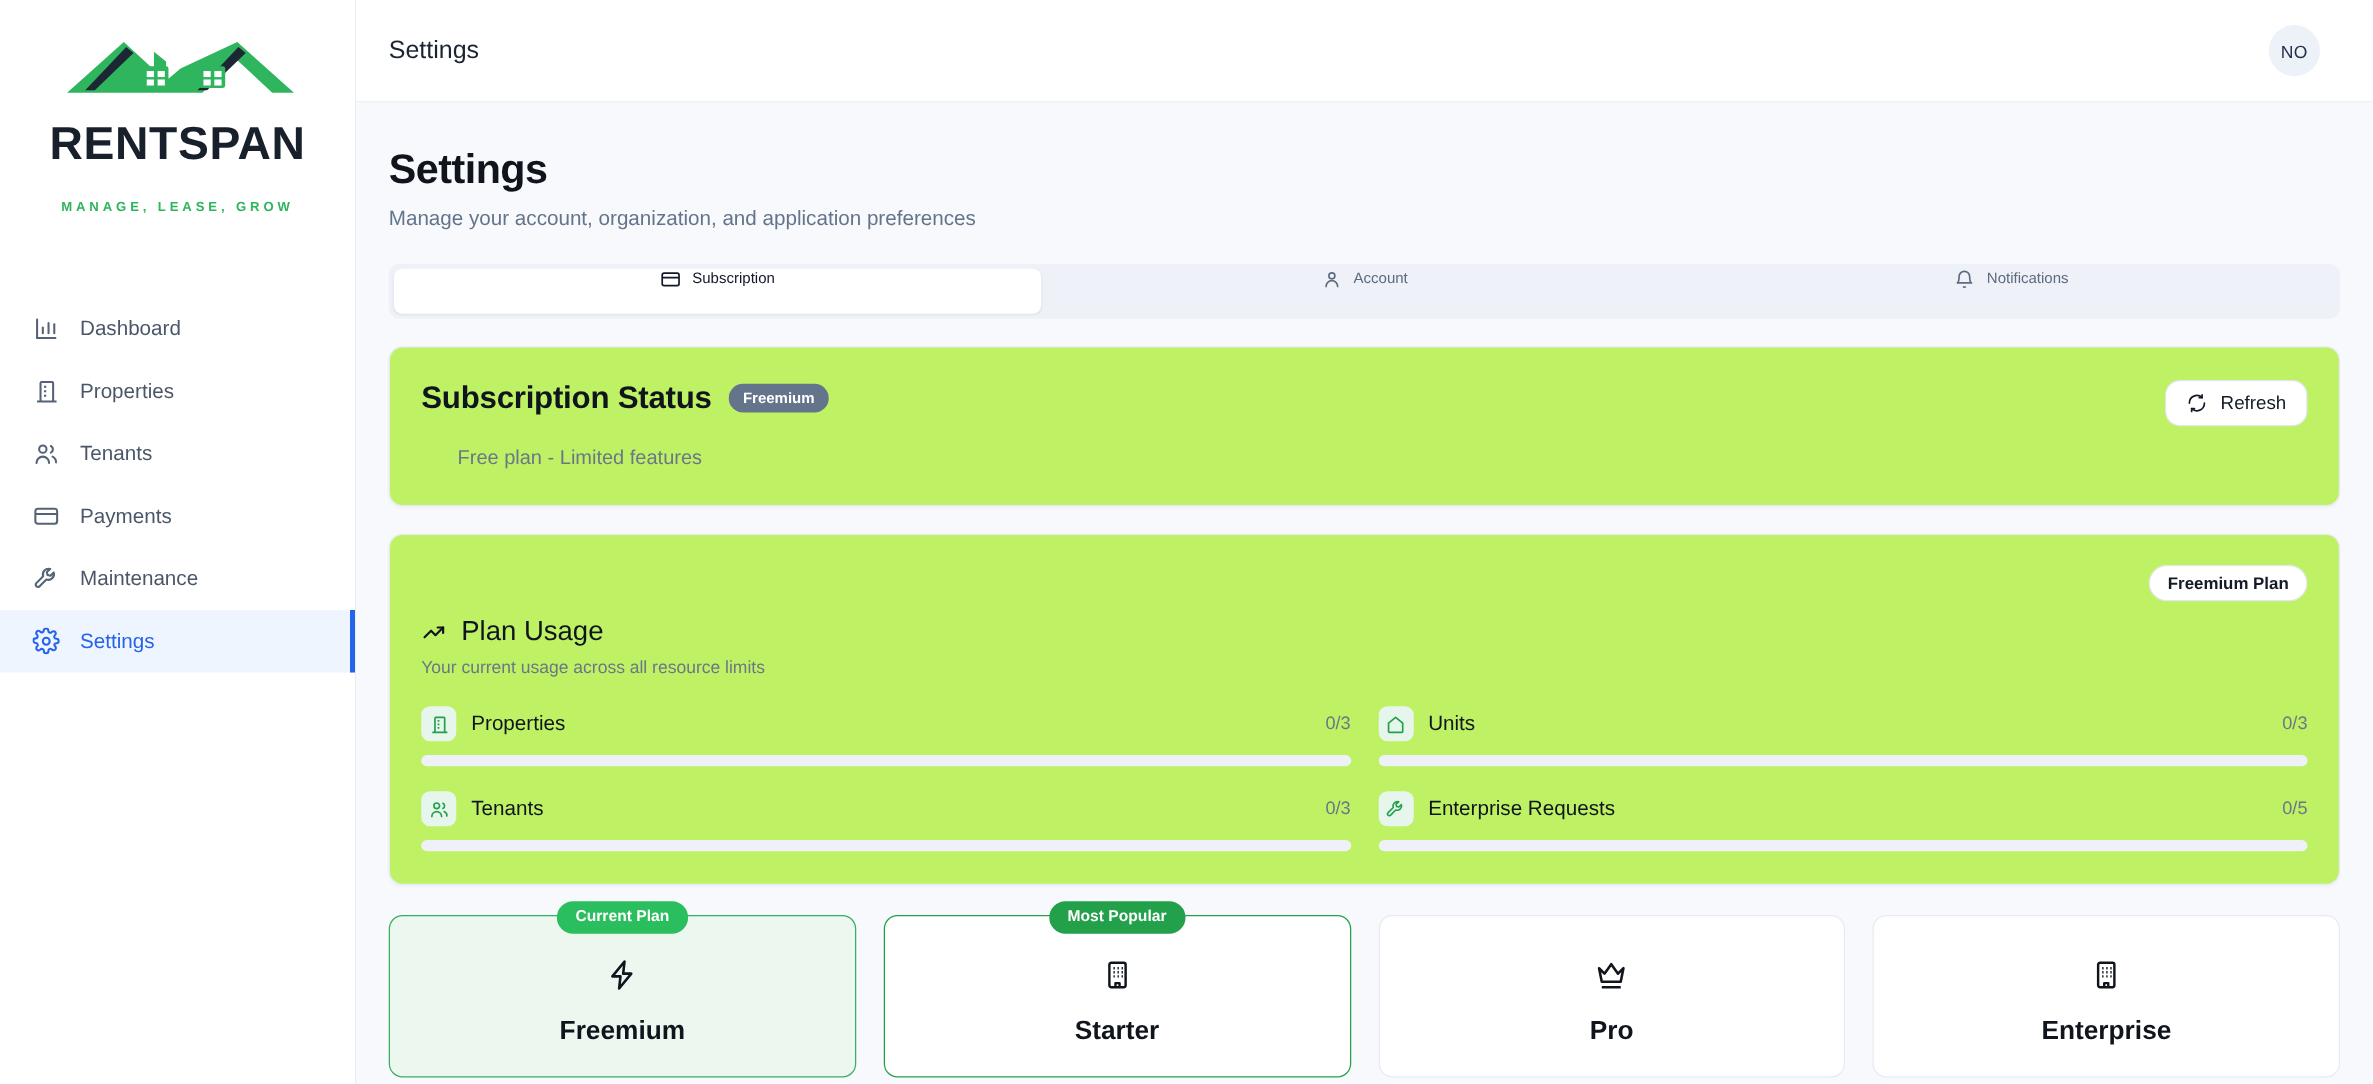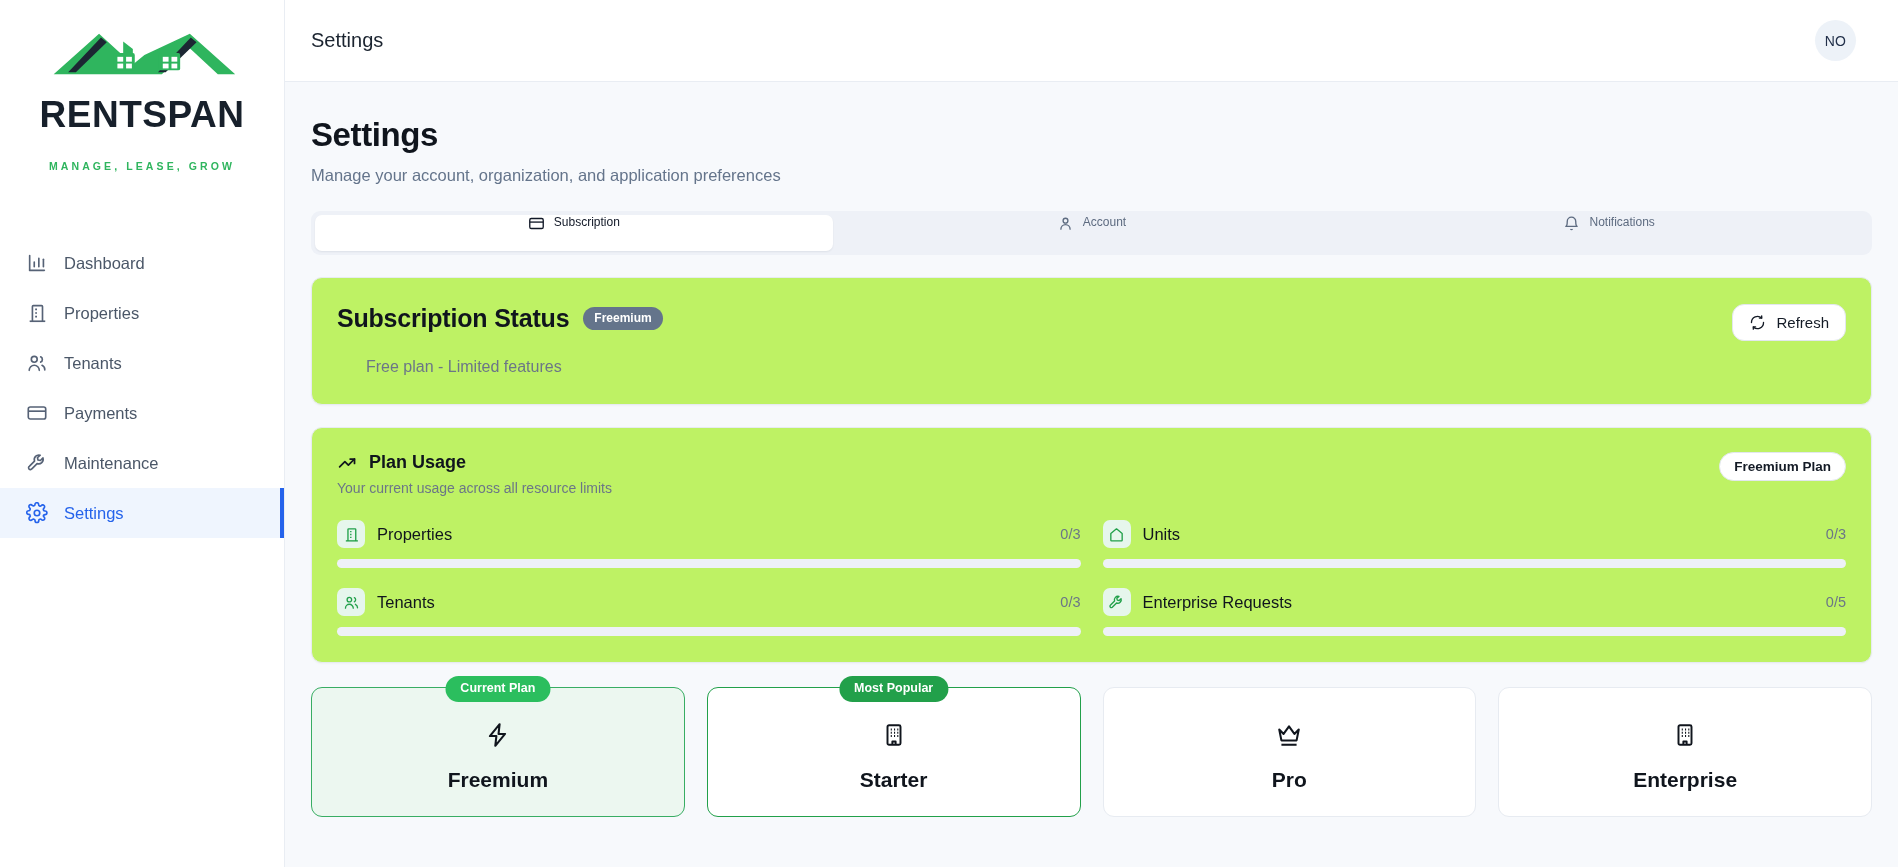--- a/index.html
+++ b/index.html
@@ -96,21 +96,21 @@
   .btn-refresh {
     display: inline-flex; align-items: center; gap: 10px;
     border: 1px solid #e2e7ee; background: #ffffff; border-radius: 12px;
     padding: 9px 16px; font-size: 15px; color: #141b26; cursor: pointer;
   }
   .btn-refresh .ico { width: 17px; height: 17px; display: block; }
 
   
   .card.usage { margin-top: 22px; padding: 24px 25px 26px 25px; }
   .usage-head { display: flex; align-items: flex-start; justify-content: space-between; }
-  .usage-title { display: flex; align-items: center; gap: 11px; font-size: 18px; font-weight: 700; color: #10151d; }
+  .usage-title { display: flex; align-items: center; gap: 11px; font-size: 22px; font-weight: 400; color: #10151d; margin-top: 40px; }
   .usage-title .ico { width: 21px; height: 21px; display: block; }
   .usage-sub { font-size: 14px; color: #6b7687; margin-top: 7px; }
   .badge-outline {
     border: 1px solid #e2e7ee; border-radius: 999px; padding: 6px 14px;
     font-size: 13.5px; font-weight: 600; color: #141b26; background: #fff; white-space: nowrap;
   }
   .usage-grid {
     margin-top: 22px; display: grid; grid-template-columns: 1fr 1fr;
     column-gap: 22px; row-gap: 18px;
   }

